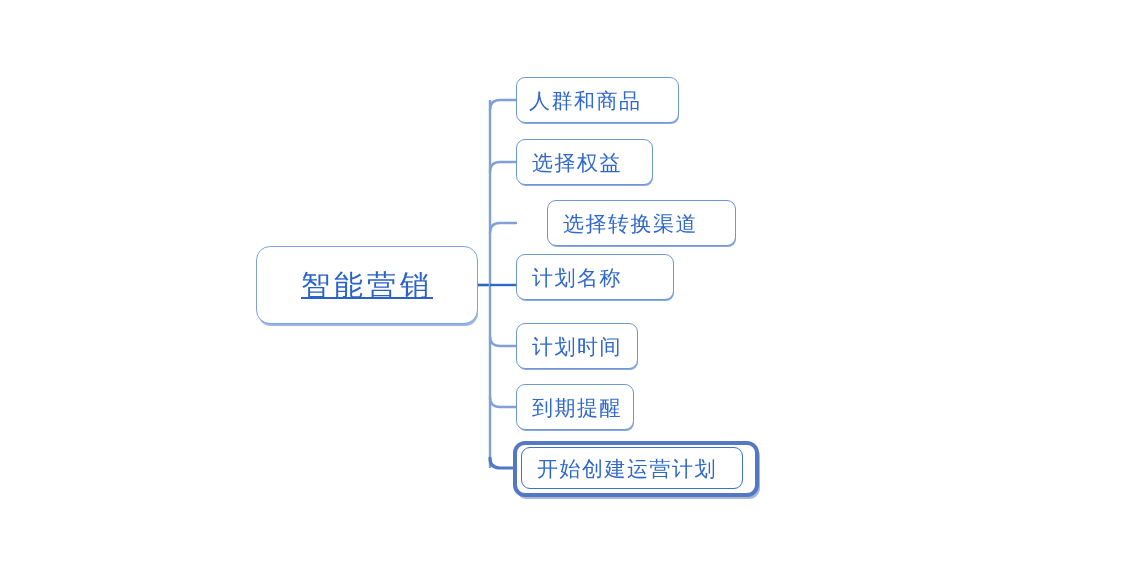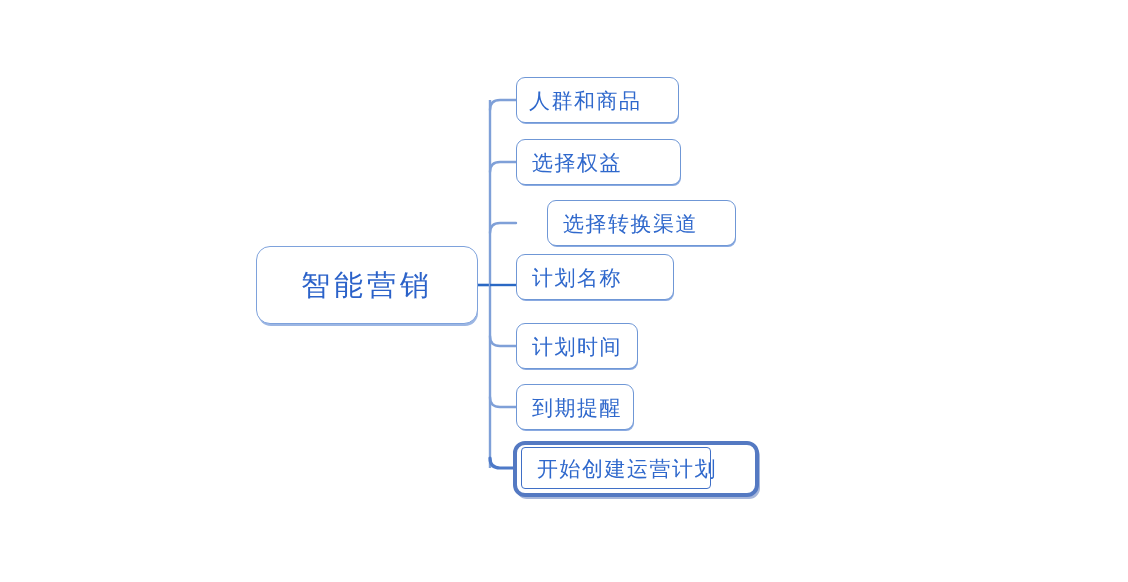--- a/index.html
+++ b/index.html
@@ -39,50 +39,51 @@
     left:256px;top:246px;width:222px;height:78px;
     border-radius:14px;
     border:1px solid #7ea2dc;
     justify-content:center;
     box-shadow:1px 3px 0 -1px rgba(58,110,200,.5);
   }
   .node.root .node-label{
     font-size:29px;
     letter-spacing:4px;
     color:#2b62c9;
+    text-decoration:underline;
   }
 
   
   .node.child{
     left:516px;
     height:46px;
     padding:0 15px;
     border-radius:9px;
   }
   .node.child .node-label{
     font-size:21px;
     letter-spacing:1.5px;
     color:#2f68cc;
   }
 
   .node.child.c0{top:77px;width:163px;padding-left:12px;}
-  .node.child.c1{top:139px;width:165px;}
+  .node.child.c1{top:139px;width:137px;}
   .node.child.c2{top:200px;width:189px;margin-left:31px;}
   .node.child.c3{top:254px;width:158px;}
   .node.child.c4{top:323px;width:122px;}
   .node.child.c5{top:384px;width:118px;}
 
   
   .node.child.selected{
     top:447px;
-    width:190px;
+    width:222px;
     height:42px;
     left:521px;
     border:1px solid #3f6fc6;
-    border-radius:4px;
+    border-radius:9px;
     box-shadow:none;
     z-index:3;
   }
   
   .sel-ring{
     position:absolute;
     left:513px;top:441px;
     width:246px;height:56px;
     box-sizing:border-box;
     border:4px solid #5479c2;

